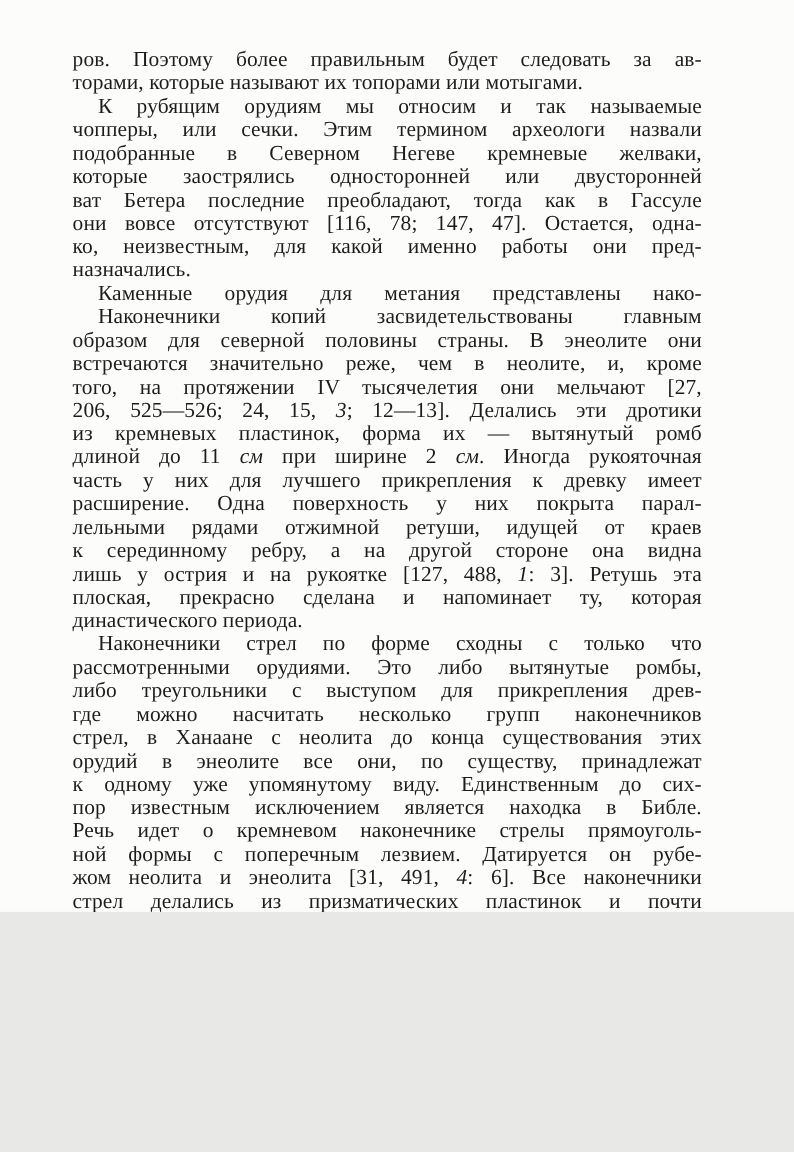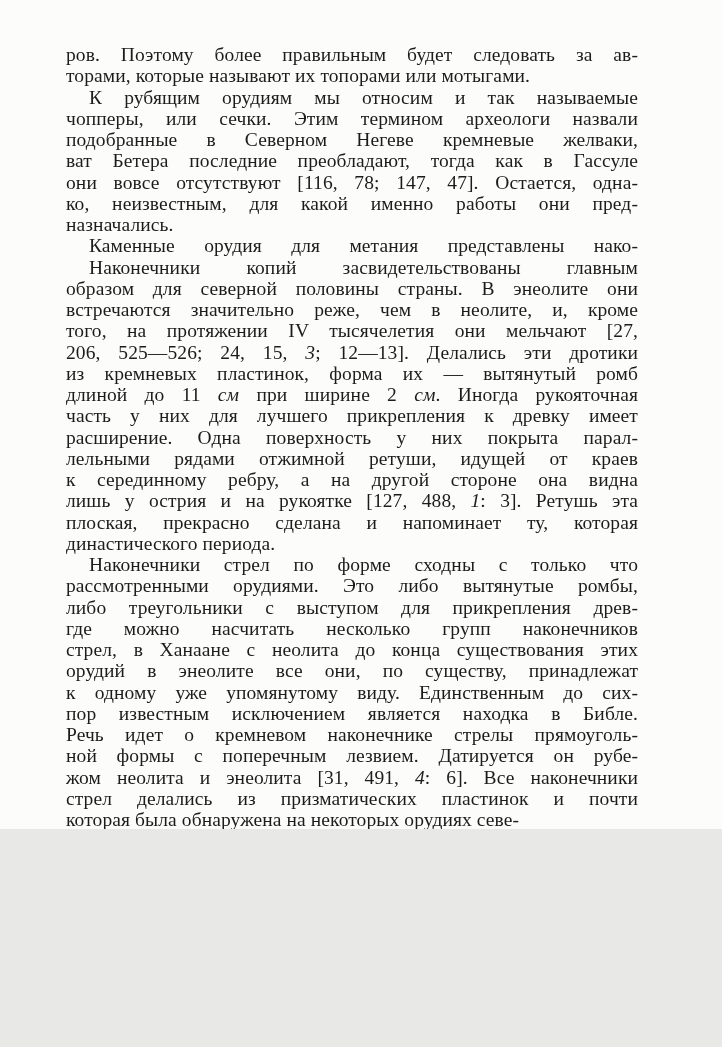--- a/index.html
+++ b/index.html
@@ -57,20 +57,21 @@
 </head>
 <body>
 
 <div class="page">
   <div class="text-block">
       <div class="line">ров. Поэтому более правильным будет следовать за ав-</div>
       <div class="line end">торами, которые называют их топорами или мотыгами.</div>
       <div class="line indent">К рубящим орудиям мы относим и так называемые</div>
       <div class="line">чопперы, или сечки. Этим термином археологи назвали</div>
       <div class="line">подобранные в Северном Негеве кремневые желваки,</div>
+      <div class="line">которые заострялись односторонней или двусторонней</div>
       <div class="line">ват Бетера последние преобладают, тогда как в Гассуле</div>
       <div class="line">они вовсе отсутствуют [116, 78; 147, 47]. Остается, одна-</div>
       <div class="line">ко, неизвестным, для какой именно работы они пред-</div>
       <div class="line end">назначались.</div>
       <div class="line indent">Каменные орудия для метания представлены нако-</div>
       <div class="line indent">Наконечники копий засвидетельствованы главным</div>
       <div class="line">образом для северной половины страны. В энеолите они</div>
       <div class="line">встречаются значительно реже, чем в неолите, и, кроме</div>
       <div class="line">того, на протяжении IV тысячелетия они мельчают [27,</div>
       <div class="line">206, 525—526; 24, 15, <em>3</em>; 12—13]. Делались эти дротики</div>

